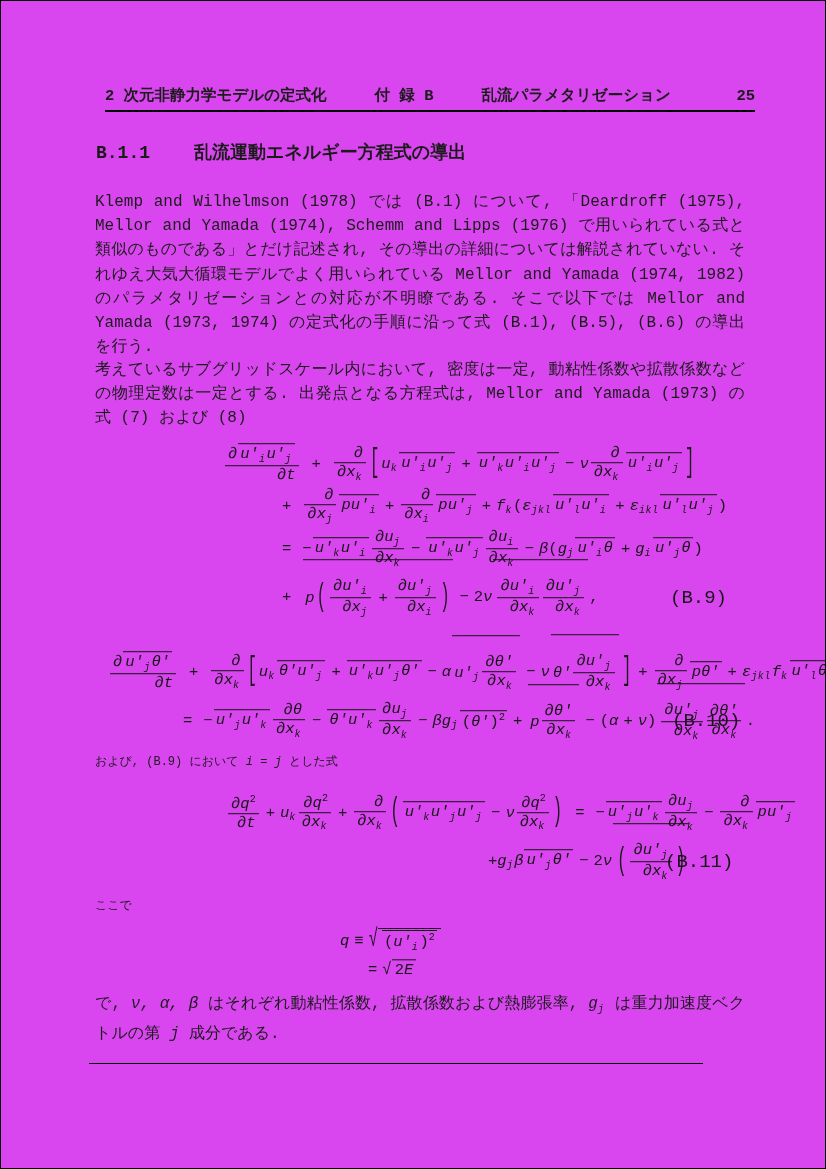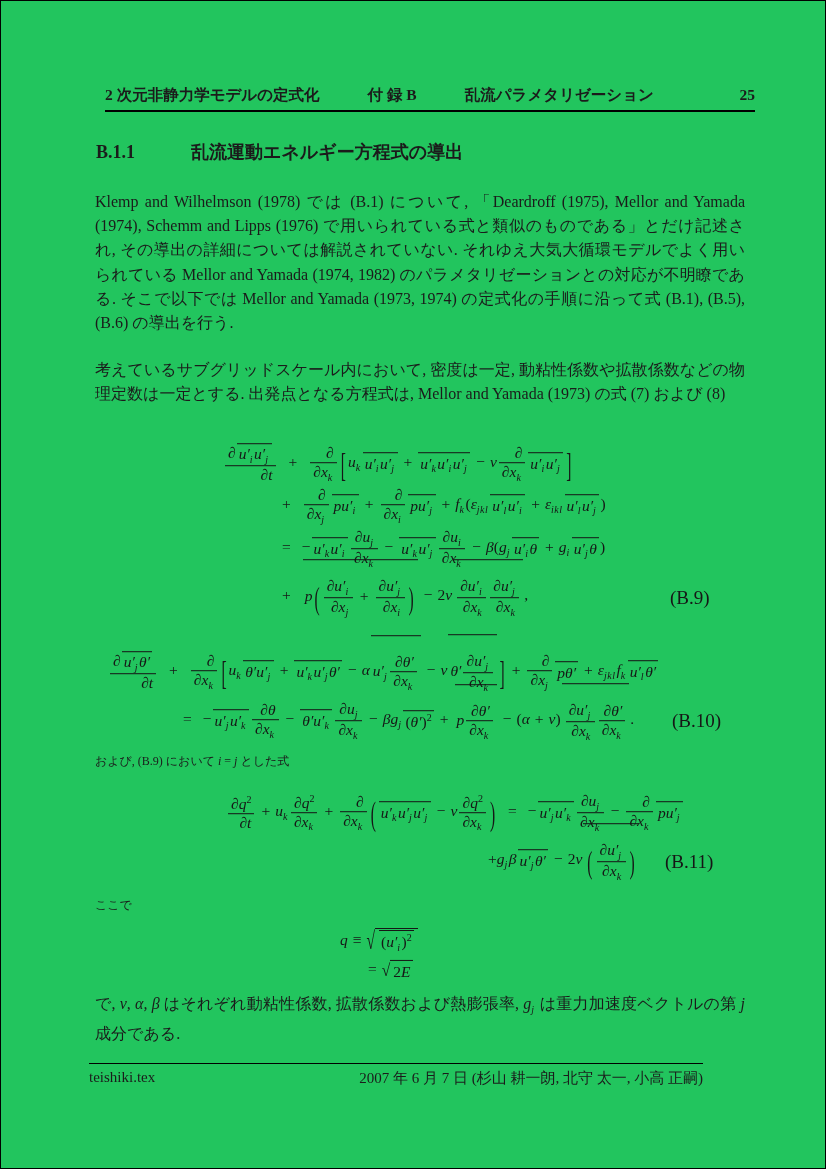--- a/index.html
+++ b/index.html
@@ -1,28 +1,28 @@
 <!DOCTYPE html>
 <html><head>
 <meta charset="utf-8">
 <style>
   html,body{margin:0;padding:0;background:#ffffff;}
   .page{
-    position:relative;width:826px;height:1169px;background:#22c55e;
+    position:relative;width:826px;height:1169px;background:#d946ef;
     border:1px solid #000;box-sizing:border-box;overflow:hidden;
-    font-family:Liberation Serif, serif;color:#1b1b1b;
+    font-family:Liberation Mono, monospace;color:#1b1b1b;
   }
   
   .running-header{position:absolute;left:104px;top:84px;width:650px;display:flex;align-items:baseline;font-weight:bold;font-size:15.5px;white-space:nowrap;}
   .hgap{margin-left:48px;}
   .pagenum{margin-left:auto;font-weight:bold;}
   .header-rule{position:absolute;left:104px;top:109px;width:650px;height:2px;background:#000;}
   
   .section-heading{position:absolute;left:95px;top:139px;font-size:18px;font-weight:bold;white-space:nowrap;}
-  .sec-title{margin-left:56px;}
+  .sec-title{margin-left:44px;}
   
   .para{position:absolute;left:94px;width:650px;text-align:justify;font-size:16px;line-height:24.2px;}
   .para-inline{position:absolute;left:94px;font-size:12px;white-space:nowrap;}
   
   .eqline{position:absolute;white-space:nowrap;transform:translateY(-50%);font-size:15.5px;color:#161616;line-height:1.25;}
   .eqtag{position:absolute;transform:translateY(-50%);font-size:19px;color:#161616;margin-left:9px;}
   .eqop{display:inline-block;margin:0 11px;}
   .eqop.lead{margin-left:0;}
   
   .mrow{display:inline;}
@@ -107,18 +107,14 @@
   <div class="eqline" style="left:362px;top:969px;">
     <span><span class="mrow"><span class="mop">=</span><span class="msqrt">
             <span class="rad" style="transform: scaleY(1.1);">√</span>
             <span class="sqc"><span class="mrow"><span class="mt">2</span><span class="mi">E</span></span></span>
           </span></span></span>
   </div>
 
   <div class="para" style="top:991px;"><span class="mrow"><span class="mt">で, </span><span class="mi">ν, α, β</span><span class="mt"> はそれぞれ動粘性係数, 拡散係数および熱膨張率, </span><span class="mi">g</span><span class="msub">j</span><span class="mt"> は重力加速度ベクトルの第 </span><span class="mi">j</span><span class="mt"> 成分である.</span></span></div>
 
   <div class="footer-rule"></div>
-  <div class="footer">
-    <span>teishiki.tex</span>
-    <span>2007 年 6 月 7 日 (杉山 耕一朗, 北守 太一, 小高 正嗣)</span>
-  </div>
 
 </div>
 
 </body></html>

